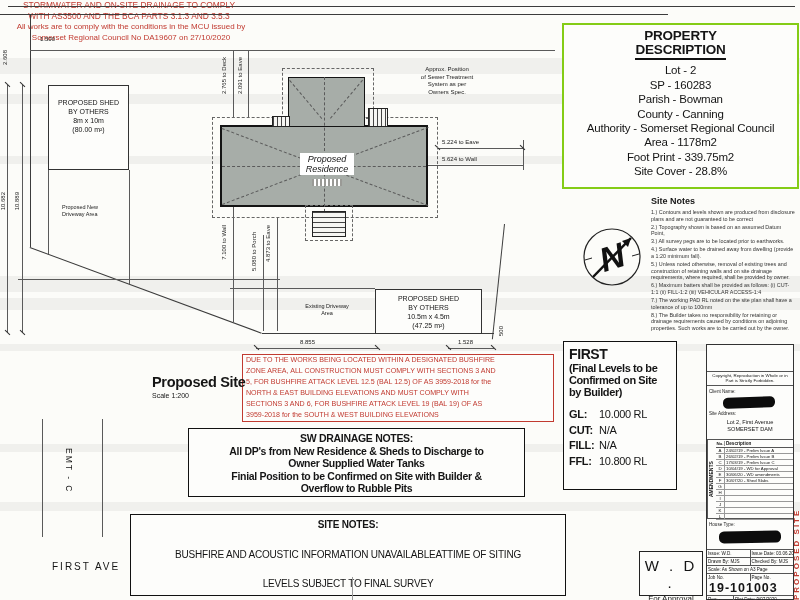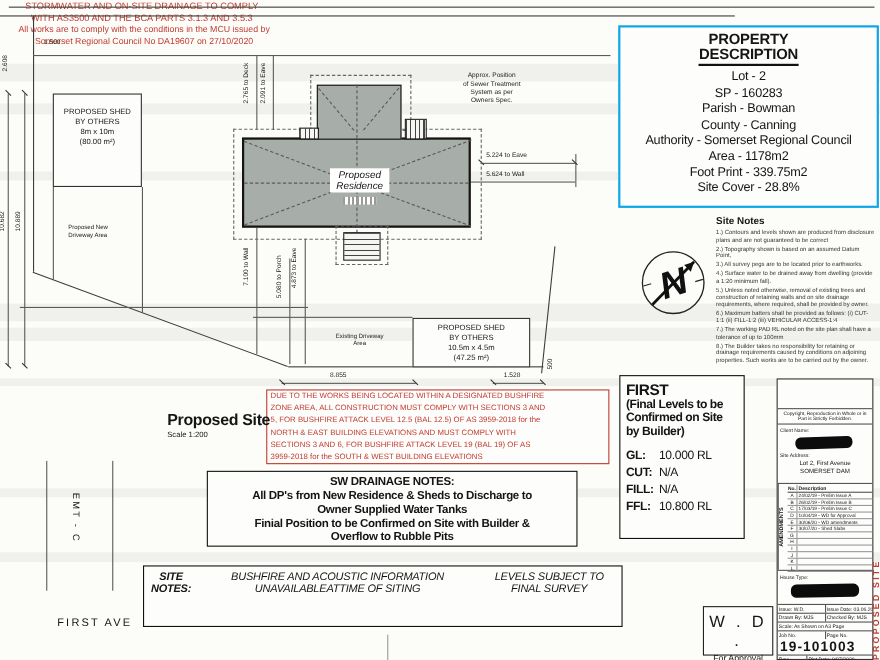--- a/index.html
+++ b/index.html
@@ -14,21 +14,21 @@
   .dashbox{position:absolute;border:1px dashed #666;}
   .band{position:absolute;left:0;width:800px;background:rgba(140,140,140,0.10);}
   .hdim{position:absolute;font-size:6px;color:#222;white-space:nowrap;}
   .rdim{position:absolute;writing-mode:vertical-rl;transform:rotate(180deg);font-size:6px;color:#222;white-space:nowrap;}
   .tick{position:absolute;width:7px;height:1px;background:#333;transform:rotate(45deg);}
   .tiny{font-size:5.5px;line-height:1.25;color:#222;}
   .red{color:#c13a30;}
   .cen{text-align:center;}
 
   
-  .pd{left:562px;top:23px;width:233px;height:162px;border:2px solid #0ea5e9;background:#fdfdfb;text-align:center;}
+  .pd{left:562px;top:23px;width:233px;height:162px;border:2px solid #84cc16;background:#fdfdfb;text-align:center;}
   .pd-title{font-size:13.5px;font-weight:bold;line-height:1.05;margin-top:4px;letter-spacing:-0.2px;}
   .pd-title .u{display:inline-block;border-bottom:2px solid #111;padding-bottom:1px;}
   .pd-lines div{font-size:11.5px;line-height:14.4px;letter-spacing:-0.2px;}
 
   
   .sn{left:651px;top:196px;width:145px;}
   .sn-title{font-size:9px;font-weight:bold;margin-bottom:3px;}
   .sn-items div{font-size:5.4px;line-height:1.22;margin-bottom:1.5px;color:#333;}
 
   
@@ -42,22 +42,22 @@
   .warn1{left:35px;top:283px;width:258px;font-size:8.4px;line-height:11px;text-align:center;}
   .warn2{left:8px;top:318px;width:262px;font-size:8px;line-height:10.5px;text-align:center;}
   .bfbox{left:242px;top:354px;width:304px;height:66px;border:1.5px solid #c13a30;background:#fdfdfb;
          font-size:7.1px;line-height:11px;text-align:left;padding:0 3px;}
 
   .swbox{left:188px;top:428px;width:335px;height:64px;border:1.5px solid #111;background:#fdfdfb;
          text-align:center;font-weight:bold;padding-top:3px;}
   .swbox .t{font-size:10.5px;}
   .swbox div{font-size:10.5px;line-height:12.6px;letter-spacing:-0.3px;}
 
-  .snbox{left:130px;top:514px;width:436px;height:56px;border:1.5px solid #111;background:#fdfdfb;
-         text-align:center;display:flex;flex-direction:row;justify-content:space-between;padding:4px 2px 6px;box-sizing:border-box;font-style:italic;}
+  .snbox{left:130px;top:514px;width:436px;height:82px;border:1.5px solid #111;background:#fdfdfb;
+         text-align:center;display:flex;flex-direction:column;justify-content:space-between;padding:4px 2px 6px;box-sizing:border-box;}
   .snbox .t{font-size:10px;font-weight:bold;}
   .snbox div{font-size:10px;letter-spacing:-0.2px;}
 
   
   .shed{position:absolute;border:1px solid #333;background:#fdfdfb;text-align:center;font-size:7px;line-height:9px;}
   .reslabel{position:absolute;background:#fff;text-align:center;font-size:9px;line-height:10px;padding:1px 2px;}
 
   
   .gma{left:513px;top:198px;width:55px;height:62px;border:2px solid #7a1a1a;background:#fffef8;text-align:center;}
   .gma-name{font-family:"Liberation Serif",serif;font-weight:bold;font-size:14px;color:#7a1a1a;line-height:13px;}

